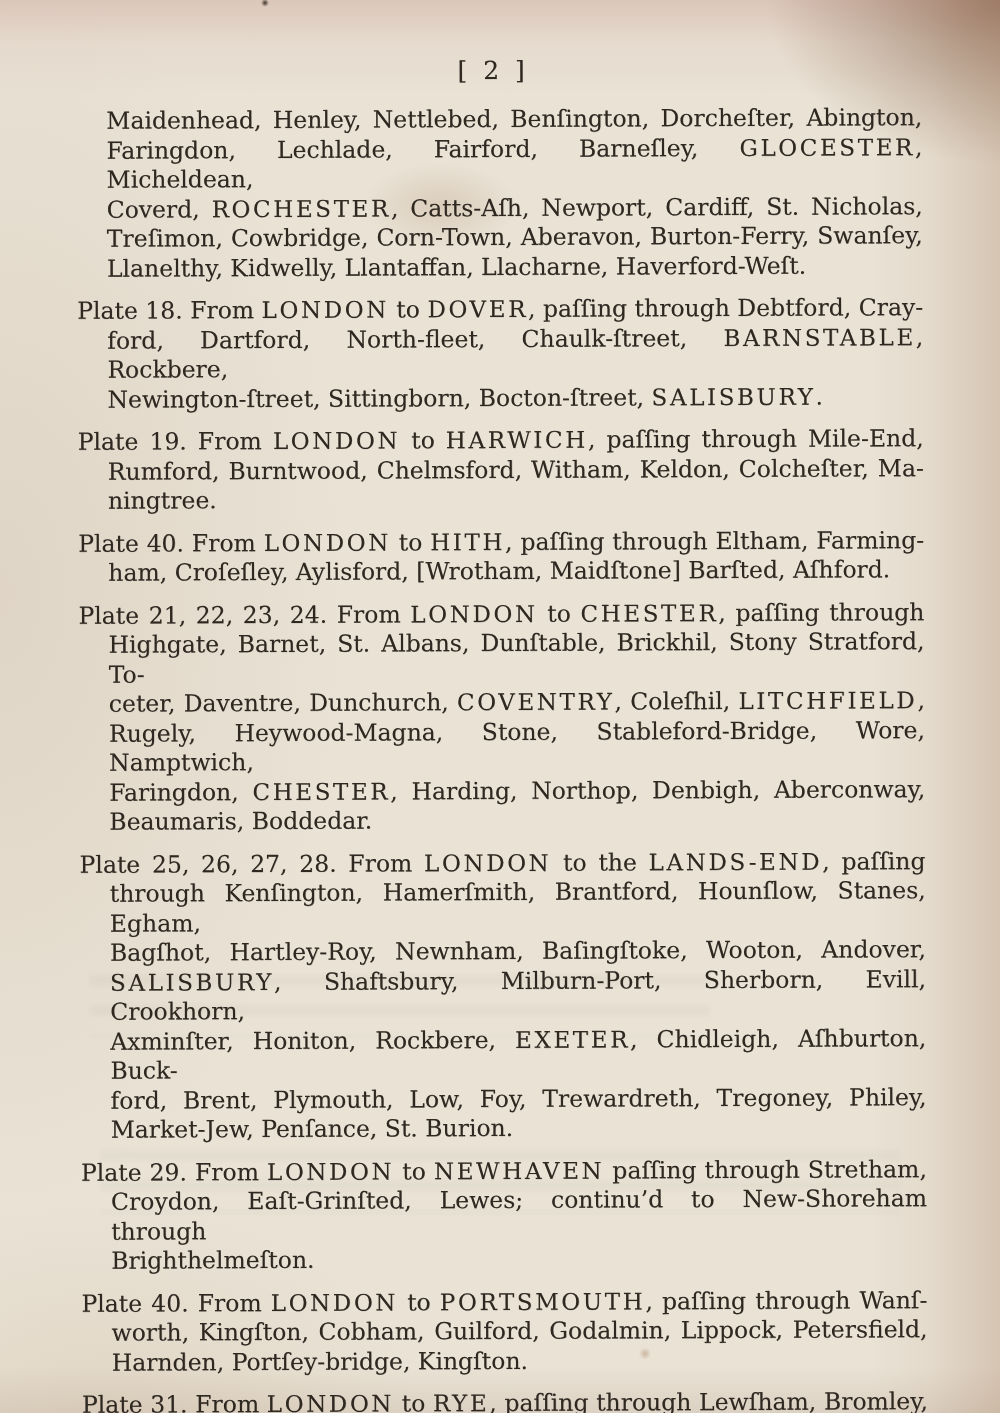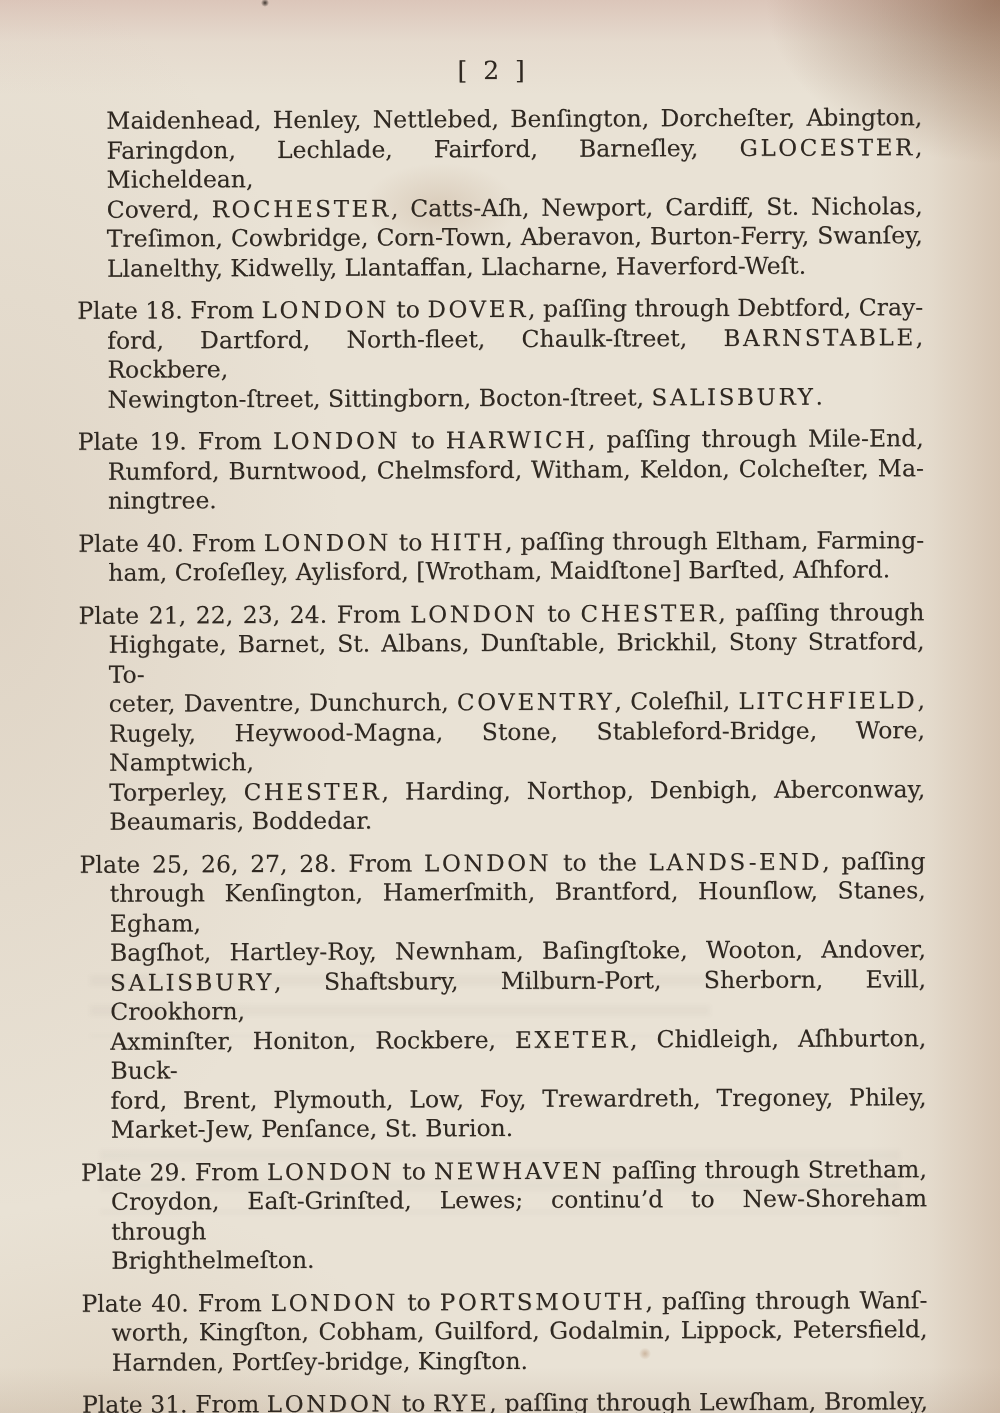--- a/index.html
+++ b/index.html
@@ -64,21 +64,21 @@
         </div>
         <div class="para">
           <div class="line j first"><span class="run-r">Plate 40. </span><span class="run-i">From </span><span class="run-c">LONDON</span><span class="run-i"> to </span><span class="run-c">HITH</span><span class="run-r">, </span><span class="run-i">paſſing through </span><span class="run-r">Eltham, Farming-</span></div>
           <div class="line"><span class="run-r">ham, Croſeſley, Aylisford, [Wrotham, Maidſtone] Barſted, Aſhford.</span></div>
         </div>
         <div class="para">
           <div class="line j first"><span class="run-r">Plate 21, 22, 23, 24. </span><span class="run-i">From </span><span class="run-c">LONDON</span><span class="run-i"> to </span><span class="run-c">CHESTER</span><span class="run-r">, </span><span class="run-i">paſſing through</span></div>
           <div class="line j"><span class="run-r">Highgate, Barnet, St. Albans, Dunſtable, Brickhil, Stony Stratford, To-</span></div>
           <div class="line j"><span class="run-r">ceter, Daventre, Dunchurch, </span><span class="run-c">COVENTRY</span><span class="run-r">, Coleſhil, </span><span class="run-c">LITCHFIELD</span><span class="run-r">,</span></div>
           <div class="line j"><span class="run-r">Rugely, Heywood-Magna, Stone, Stableford-Bridge, Wore, Namptwich,</span></div>
-          <div class="line j"><span class="run-r">Torperley, </span><span class="run-c">CHESTER</span><span class="run-r">, Harding, Northop, Denbigh, Aberconway,</span></div>
+          <div class="line j"><span class="run-r">Faringdon, </span><span class="run-c">CHESTER</span><span class="run-r">, Harding, Northop, Denbigh, Aberconway,</span></div>
           <div class="line"><span class="run-r">Beaumaris, Boddedar.</span></div>
         </div>
         <div class="para">
           <div class="line j first"><span class="run-r">Plate 25, 26, 27, 28. </span><span class="run-i">From </span><span class="run-c">LONDON</span><span class="run-i"> to the </span><span class="run-c">LANDS-END</span><span class="run-r">, </span><span class="run-i">paſſing</span></div>
           <div class="line j"><span class="run-i">through </span><span class="run-r">Kenſington, Hamerſmith, Brantford, Hounſlow, Stanes, Egham,</span></div>
           <div class="line j"><span class="run-r">Bagſhot, Hartley-Roy, Newnham, Baſingſtoke, Wooton, Andover,</span></div>
           <div class="line j"><span class="run-c">SALISBURY</span><span class="run-r">, Shaftsbury, Milburn-Port, Sherborn, Evill, Crookhorn,</span></div>
           <div class="line j"><span class="run-r">Axminſter, Honiton, Rockbere, </span><span class="run-c">EXETER</span><span class="run-r">, Chidleigh, Aſhburton, Buck-</span></div>
           <div class="line j"><span class="run-r">ford, Brent, Plymouth, Low, Foy, Trewardreth, Tregoney, Philey,</span></div>
           <div class="line"><span class="run-r">Market-Jew, Penſance, St. Burion.</span></div>

